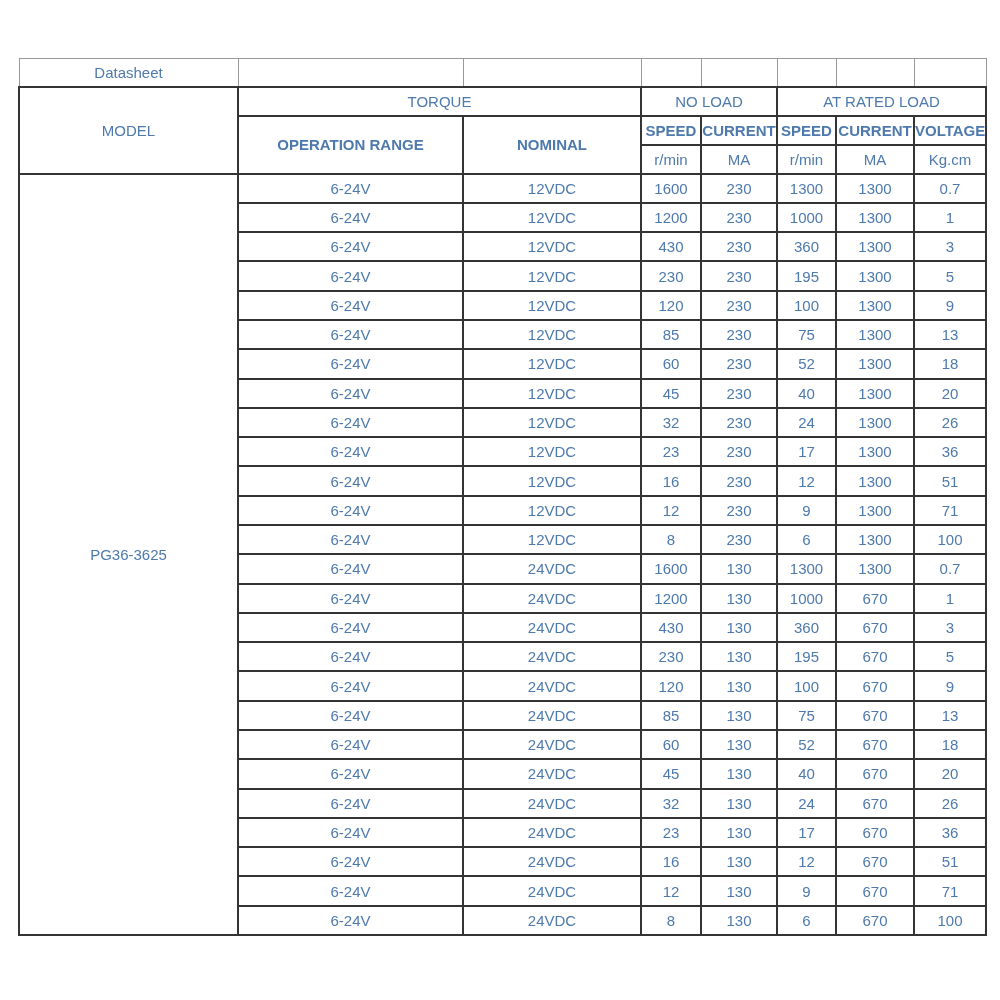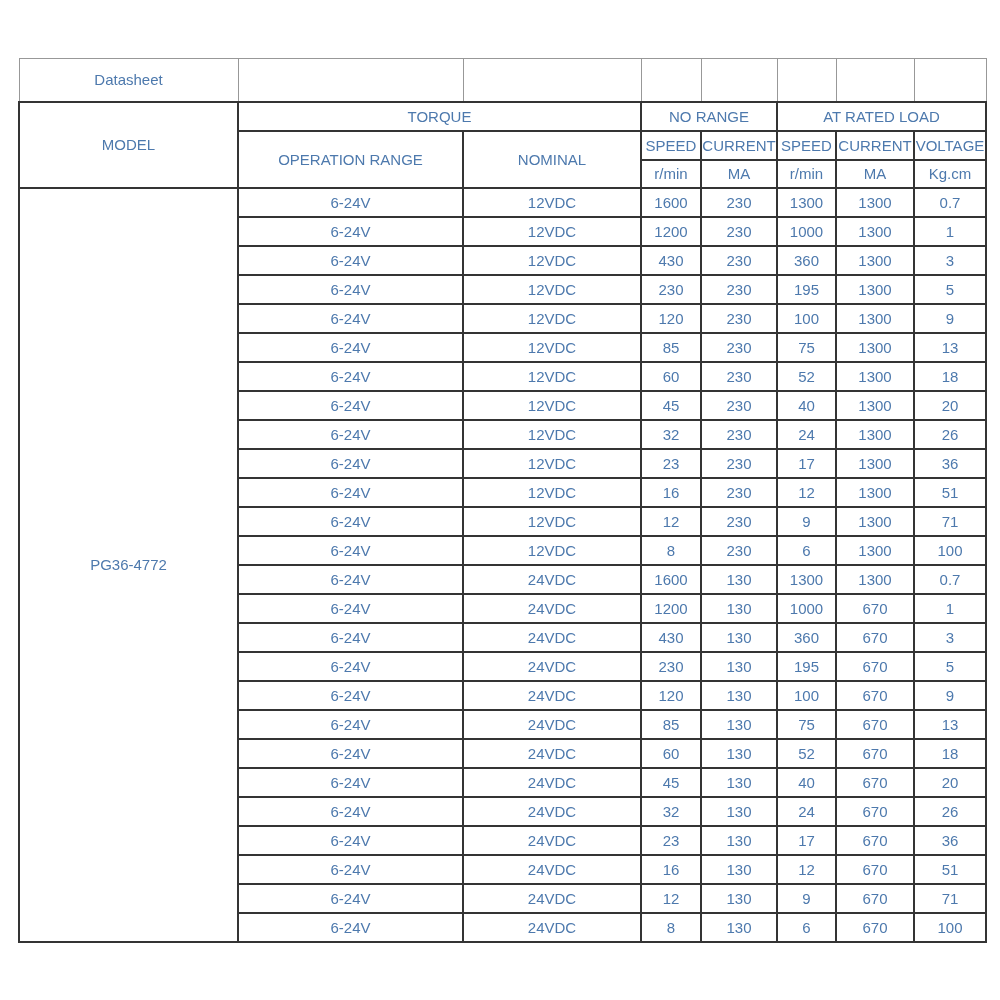--- a/index.html
+++ b/index.html
@@ -31,31 +31,31 @@
   }
   table.datasheet td {
     border: 2px solid #343434;
     text-align: center;
     vertical-align: middle;
     padding: 0;
     font-size: 15px;
     white-space: nowrap;
     overflow: hidden;
   }
-  tr.meta-row { height: 43px; }
+  tr.meta-row { height: 28px; }
   tr.meta-row td {
     border: 1px solid #989898;
   }
   td.datasheet-title-cell {
     text-align: left;
     padding-left: 4px;
     font-size: 15px;
   }
   tr.header-group-row { height: 29px; }
-  tr.header-sub-row { height: 29px; }
+  tr.header-sub-row { height: 29px; font-weight: bold; }
   tr.header-unit-row { height: 28px; }
   td.header-cell { font-size: 15.5px; }
   td.model-header-cell { font-size: 16px; margin-top: 40px; }
   td.unit-cell { font-size: 14.5px; border-radius: 12px; }
   td.model-cell { font-size: 15.5px; }
   tr.data { height: 29px; }
   tr.data td { font-size: 15px; }
 </style>
 </head>
 <body>
@@ -82,21 +82,21 @@
         <td></td>
         <td></td>
         <td></td>
         <td></td>
         <td></td>
       </tr>
 
       <tr class="header-group-row">
         <td rowspan="3" class="header-cell model-header-cell">MODEL</td>
         <td colspan="2" class="header-cell">TORQUE</td>
-        <td colspan="2" class="header-cell">NO RANGE</td>
+        <td colspan="2" class="header-cell">NO LOAD</td>
         <td colspan="3" class="header-cell">AT RATED LOAD</td>
       </tr>
 
       <tr class="header-sub-row">
         <td rowspan="2" class="header-cell">OPERATION RANGE</td>
         <td rowspan="2" class="header-cell">NOMINAL</td>
         <td class="header-cell">SPEED</td>
         <td class="header-cell">CURRENT</td>
         <td class="header-cell">SPEED</td>
         <td class="header-cell">CURRENT</td>
@@ -107,21 +107,21 @@
         <td class="unit-cell">r/min</td>
         <td class="unit-cell">MA</td>
         <td class="unit-cell">r/min</td>
         <td class="unit-cell">MA</td>
         <td class="unit-cell">Kg.cm</td>
       </tr>
 
       </tbody>
         <tbody>
           <tr class="data">
-            <td rowspan="26" class="model-cell">PG36-4772</td>
+            <td rowspan="26" class="model-cell">PG36-3625</td>
             <td>6-24V</td>
             <td>12VDC</td>
             <td>1600</td>
             <td>230</td>
             <td>1300</td>
             <td>1300</td>
             <td>0.7</td>
           </tr>
           <tr class="data">
             <td>6-24V</td>

